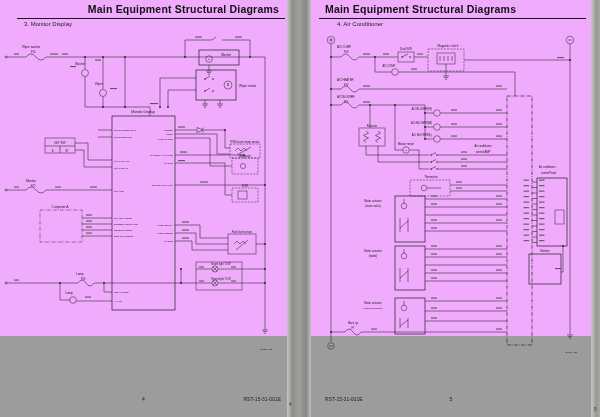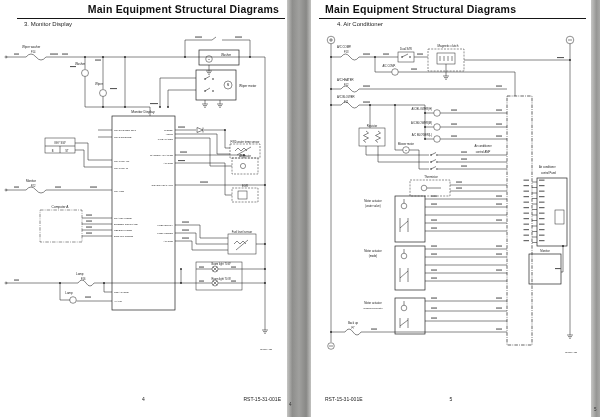--- a/index.html
+++ b/index.html
@@ -1,18 +1,18 @@
 <!DOCTYPE html>
 <html><head>
 <meta charset="utf-8">
 <style>
   html,body{margin:0;padding:0;background:#9c9c9c;}
   .stage{position:relative;width:600px;height:417px;background:#9c9c9c;overflow:hidden;
          font-family:"Liberation Sans",sans-serif;}
-  .page{position:absolute;top:0;height:417px;background:#ffffff;}
+  .page{position:absolute;top:0;height:336px;background:#f0abfc;}
   #left-page{left:0;width:287px;}
   #right-page{left:311px;width:280px;}
   .gap{position:absolute;top:0;height:417px;left:287px;width:24px;
        background:linear-gradient(90deg,#c6c6c4 0%,#8e8e8c 22%,#a0a09e 50%,#888886 80%,#c2c2c0 100%);}
   .edge{position:absolute;top:0;height:417px;left:591px;width:9px;
        background:linear-gradient(90deg,#c6c6c4 0%,#969694 60%,#a8a8a6 100%);}
   .ptitle{position:absolute;top:3px;font-size:10.5px;font-weight:700;color:#111;
           letter-spacing:.2px;white-space:nowrap;}
   .rule{position:absolute;top:17.5px;height:1.4px;background:#161616;}
   .section{position:absolute;top:21px;font-size:6px;color:#1d1d1d;white-space:nowrap;}

